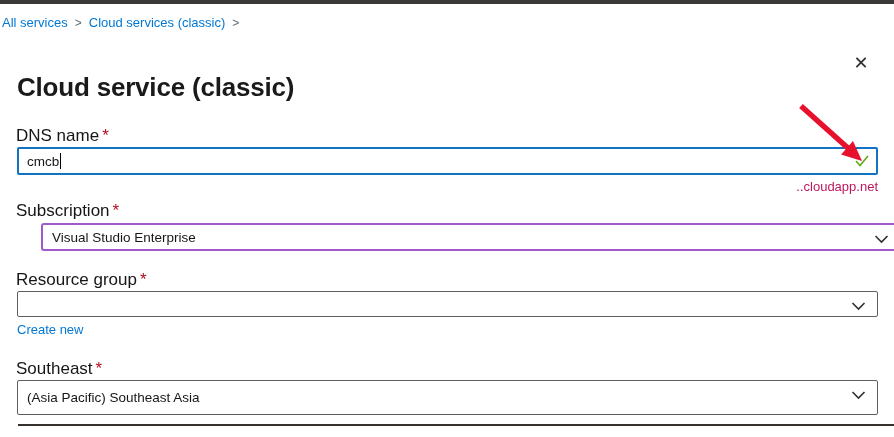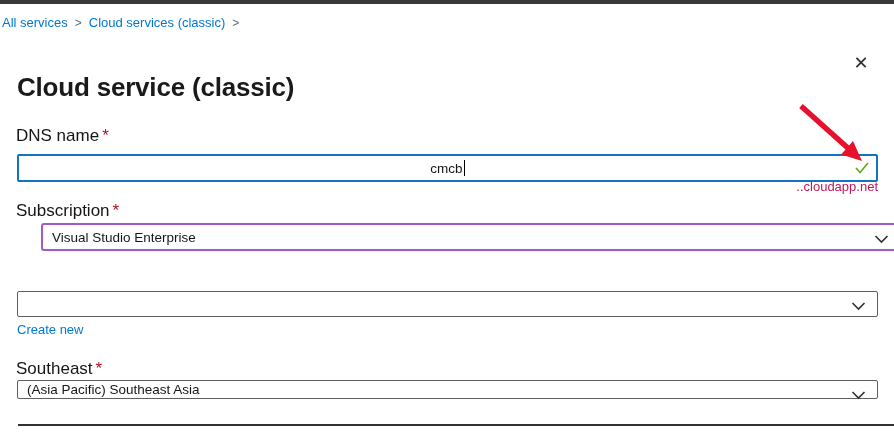--- a/index.html
+++ b/index.html
@@ -30,21 +30,21 @@
 
   .textbox {
     position:absolute; left:17px; width:861px; height:28px;
     border:2px solid #1272c3; border-radius:2px; background:#fff;
     display:flex; align-items:center; padding:0 8px; font-size:13.5px; color:#161616;
   }
   .caret { display:inline-block; width:1px; height:16px; background:#000; margin-left:1px; }
   .check-icon { position:absolute; right:7px; top:6px; }
 
   .selectbox {
-    position:absolute; left:17px; width:861px; height:19px;
+    position:absolute; left:17px; width:861px; height:35px;
     border:1px solid #605e5c; border-radius:2px; background:#fff;
     display:flex; align-items:center; padding:0 9px; font-size:13.5px; color:#161616; cursor:pointer;
   }
   .selectbox .chev { position:absolute; right:11px; top:9px; }
   .selectbox.purple { border:2px solid #a05ac9; border-radius:3px; height:28px; }
 
   .suffix { position:absolute; right:16px; top:179px; font-size:13px; color:#be185d; }
   .link { position:absolute; left:17px; font-size:13px; color:#0078d4; text-decoration:none; cursor:pointer; }
 
   .arrow-overlay { position:absolute; left:780px; top:95px; width:110px; height:80px; pointer-events:none; z-index:5; }
@@ -60,21 +60,21 @@
     <a class="crumb-link">All services</a><span class="crumb-sep">&gt;</span><a class="crumb-link">Cloud services (classic)</a><span class="crumb-sep">&gt;</span>
   </nav>
 
   <h1 class="page-title">Cloud service (classic)</h1>
 
   <button class="close-btn">✕</button>
 
   <label class="field-label" style="top:126px;">
     <span>DNS name</span><span class="req">*</span>
   </label>
-  <div class="textbox" style="top:154px;justify-content:center;">
+  <div class="textbox" style="top:147px;">
     <span>cmcb</span>
     <span class="caret"></span>
     <svg class="check-icon" width="14" height="12" viewBox="0 0 14 12">
       <polyline points="1,6 5,10.5 13,1" fill="none" stroke="#5fa815" stroke-width="1.6"></polyline>
     </svg>
   </div>
   <div class="suffix">..cloudapp.net</div>
 
   <svg class="arrow-overlay" viewBox="0 0 110 80">
     <line x1="21" y1="11" x2="69" y2="54" stroke="#e8112d" stroke-width="5.5"></line>
@@ -84,20 +84,23 @@
   <label class="field-label" style="top:201px;">
     <span>Subscription</span><span class="req">*</span>
   </label>
   <div class="selectbox purple" style="top:223px;margin-left:24px;">
     <span>Visual Studio Enterprise</span>
     <svg class="chev" width="15" height="10" viewBox="0 0 15 10">
       <polyline points="1.5,2 7.5,8 13.5,2" fill="none" stroke="#323130" stroke-width="1.6"></polyline>
     </svg>
   </div>
 
+  <label class="field-label" style="top:270px;">
+    <span>Resource group</span><span class="req">*</span>
+  </label>
   <div class="selectbox" style="top:291px; height:26px;">
     <span></span>
     <svg class="chev" width="15" height="10" viewBox="0 0 15 10">
       <polyline points="1.5,2 7.5,8 13.5,2" fill="none" stroke="#323130" stroke-width="1.6"></polyline>
     </svg>
   </div>
   <a class="link" style="top:322px;">Create new</a>
 
   <label class="field-label" style="top:359px;">
     <span>Southeast</span><span class="req">*</span>

